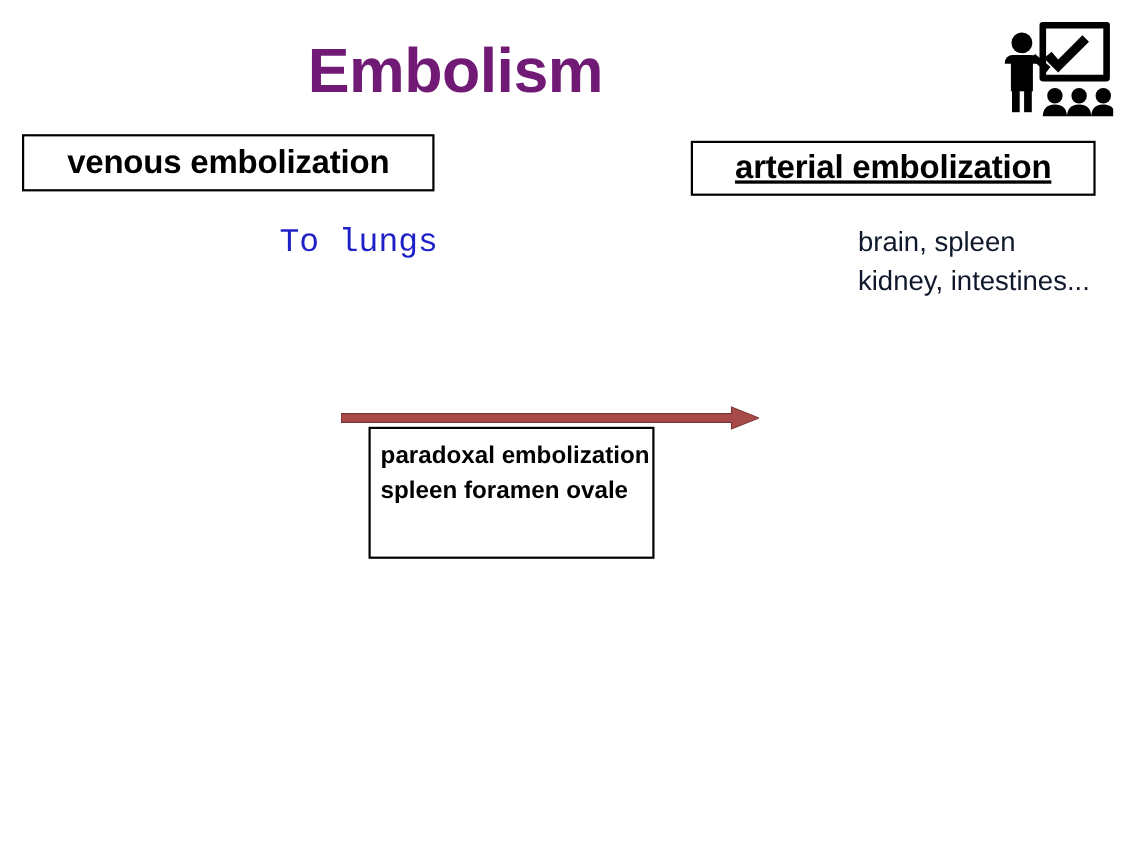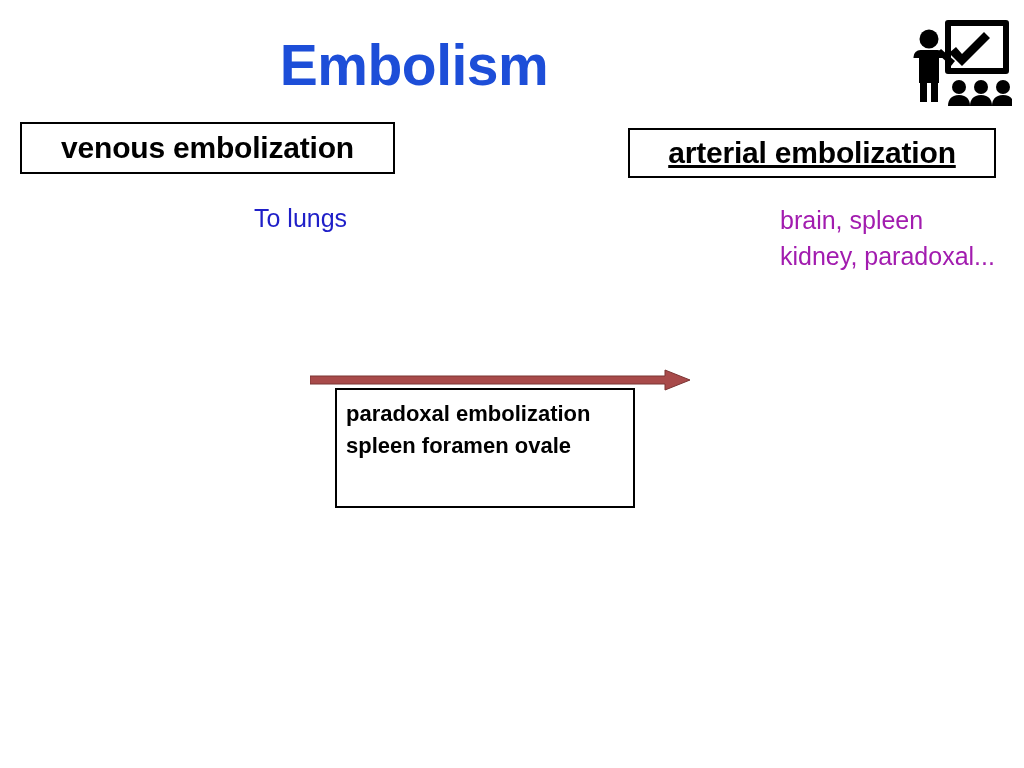--- a/index.html
+++ b/index.html
@@ -22,21 +22,21 @@
   #slide-title {
     position: absolute;
     left: 0;
     top: 36px;
     width: 828px;
     text-align: center;
     font-family: "Liberation Sans", sans-serif;
     font-size: 57px;
     font-weight: bold;
     line-height: 1.05;
-    color: #1d4ed8;
+    color: #701a75;
     letter-spacing: -0.5px;
     white-space: nowrap;
   }
 
   
   #lecture-icon {
     position: absolute;
     left: 908px;
     top: 12px;
     width: 104px;
@@ -86,36 +86,36 @@
     font-size: 30px;
     letter-spacing: -0.2px;
     text-decoration: underline;
   }
 
   
   #note-lungs {
     position: absolute;
     left: 254px;
     top: 203px;
-    font-family: Liberation Sans, sans-serif;
+    font-family: Liberation Mono, monospace;
+    font-size: 30px;
+    font-weight: normal;
+    color: #1F1FC8;
+    white-space: nowrap;
+    line-height: 1.25;
+  }
+
+  #note-organs {
+    position: absolute;
+    left: 780px;
+    top: 203px;
+    font-family: "Liberation Sans", sans-serif;
     font-size: 25px;
     font-weight: normal;
-    color: #1F1FC8;
-    white-space: nowrap;
-    line-height: 1.25;
-  }
-
-  #note-organs {
-    position: absolute;
-    left: 780px;
-    top: 203px;
-    font-family: "Liberation Sans", sans-serif;
-    font-size: 25px;
-    font-weight: normal;
-    color: #a21caf;
+    color: #0f172a;
     white-space: nowrap;
     line-height: 1.42;
   }
   #note-organs .note-line {
     display: block;
   }
 
   
   #paradox-arrow {
     position: absolute;
@@ -129,21 +129,21 @@
     width: 380px;
     height: 22px;
   }
 
   
   #box-paradox {
     position: absolute;
     box-sizing: border-box;
     left: 335px;
     top: 388px;
-    width: 300px;
+    width: 260px;
     height: 120px;
     border: 2px solid #000000;
     background: transparent;
   }
   #box-paradox .paradox-text {
     position: absolute;
     left: 9px;
     top: 8px;
     font-family: "Liberation Sans", sans-serif;
     font-size: 22px;
@@ -197,21 +197,21 @@
   </div>
 
   <div id="box-arterial" class="label-box">
     <span class="box-text">arterial embolization</span>
   </div>
 
   <div id="note-lungs">To lungs</div>
 
   <div id="note-organs">
     <span class="note-line">brain, spleen</span>
-    <span class="note-line">kidney, paradoxal...</span>
+    <span class="note-line">kidney, intestines...</span>
   </div>
 
   <div id="paradox-arrow">
     <svg viewBox="0 0 380 22" xmlns="http://www.w3.org/2000/svg" aria-hidden="true">
       <path d="M0 7 h355 v-6 l25 10 l-25 10 v-6 h-355 z" fill="#A84A4A"></path>
       <path d="M0 7 h355 v-6 l25 10 l-25 10 v-6 h-355 z" fill="none" stroke="#7A3433" stroke-width="1"></path>
     </svg>
   </div>
 
   <div id="box-paradox">

